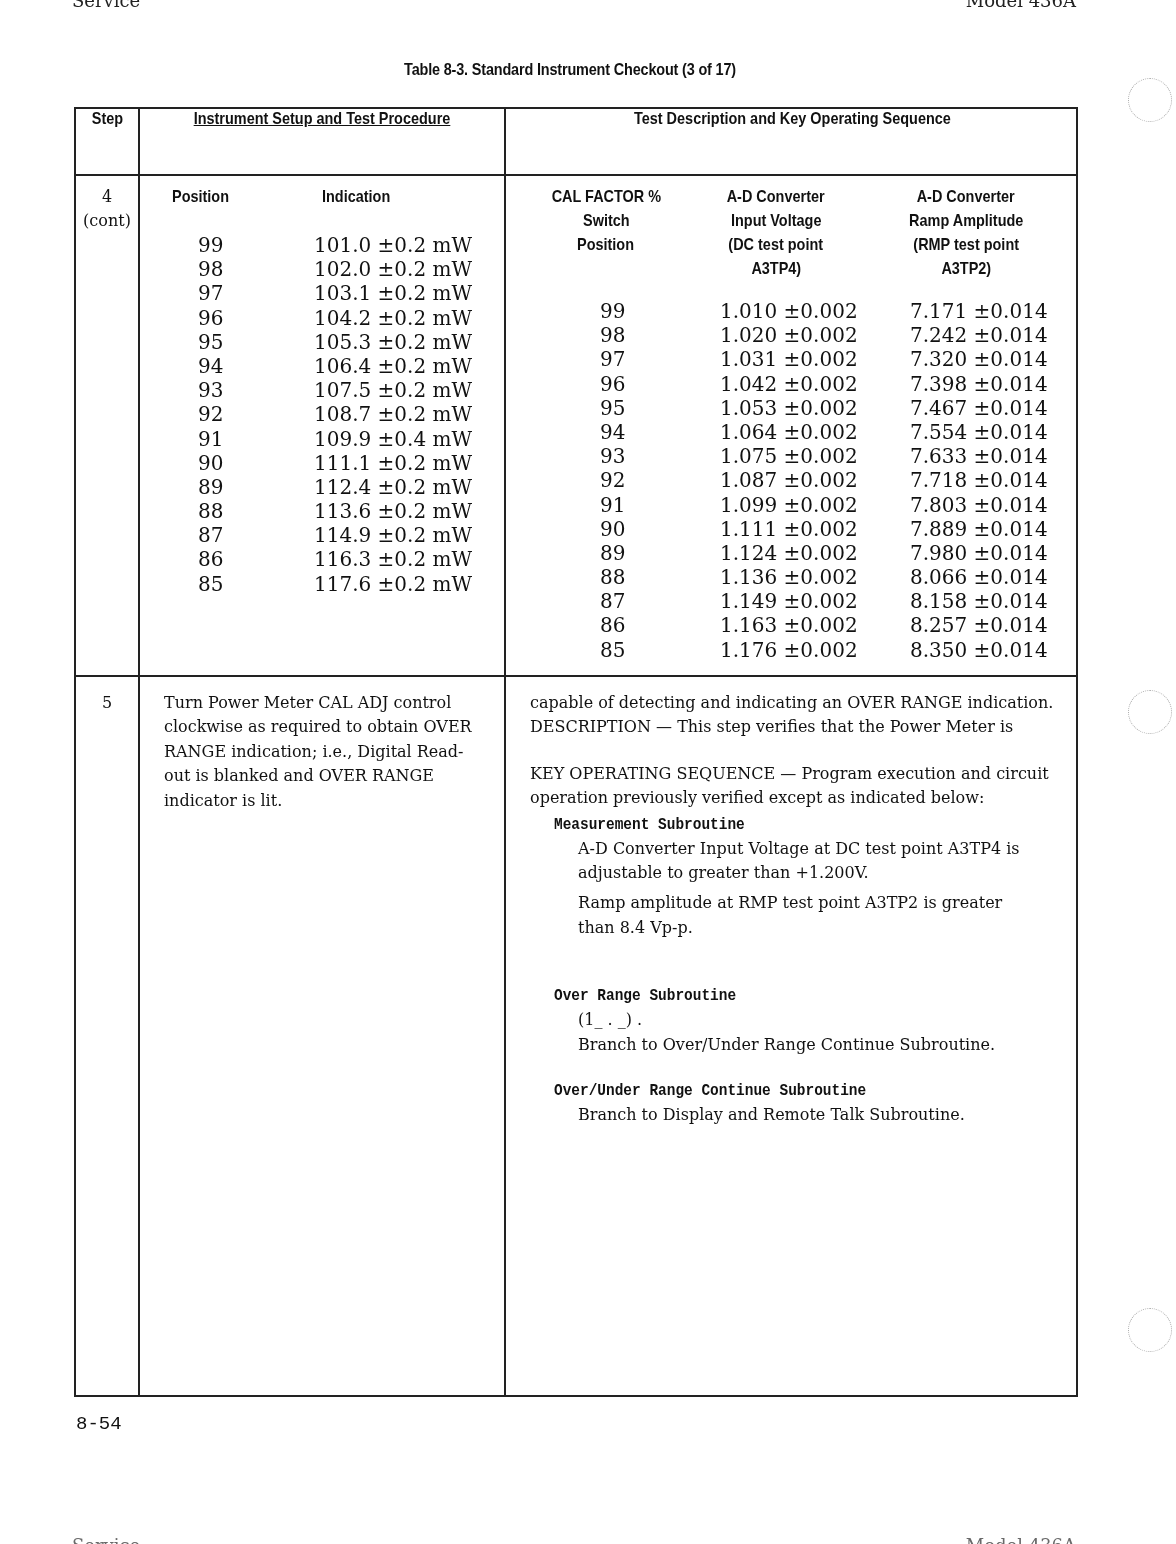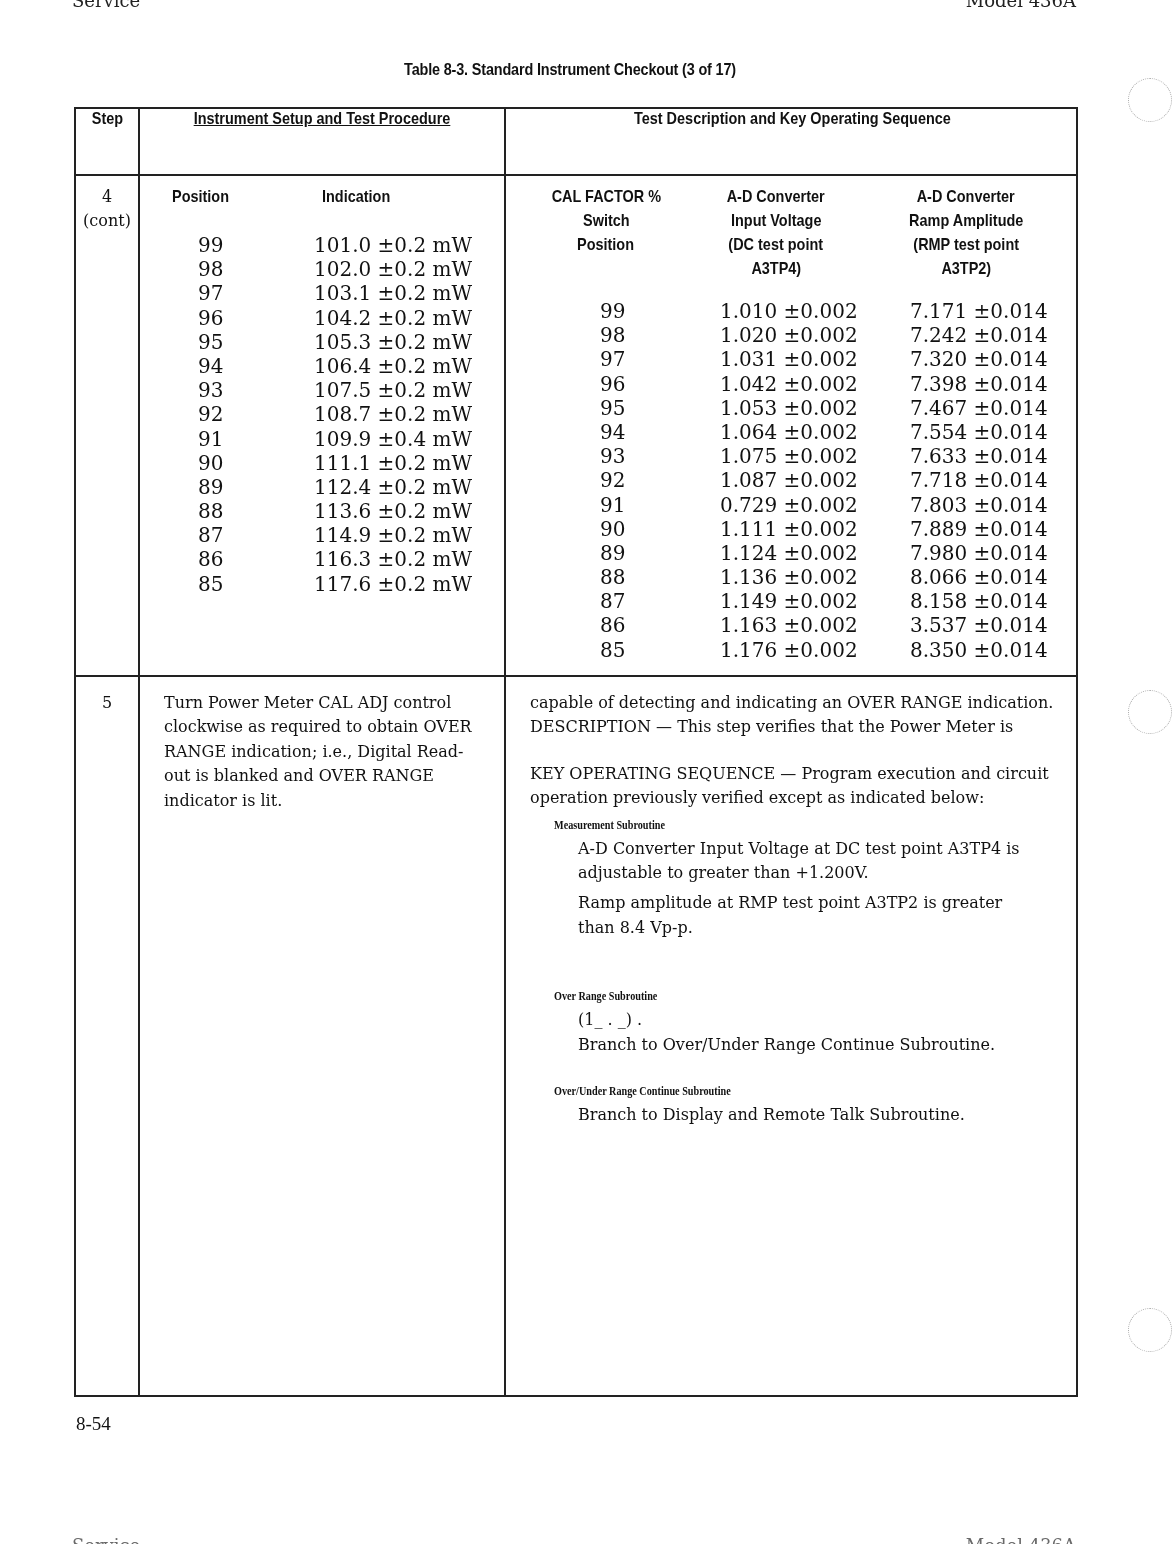--- a/index.html
+++ b/index.html
@@ -49,31 +49,31 @@
   .sub-hdr span { display: inline-block; transform: scaleX(0.85); }
   .sub-hdr.center { text-align: center; }
   .sub-hdr.center span { transform-origin: center top; }
   .sub-hdr span { transform-origin: left top; }
 
   .rows { position: absolute; font-size: 20px; line-height: 24.2px; white-space: nowrap; }
   .rows div { height: 24.2px; }
 
   .para { position: absolute; font-size: 16px; line-height: 24.4px; }
   .sec-title {
-    font-family: Liberation Serif, serif; font-weight: bold; font-size: 12px;
+    font-family: Liberation Mono, monospace; font-weight: bold; font-size: 17px;
     line-height: 24px; white-space: nowrap;
   }
   .sec-title span { display: inline-block; transform: scaleX(0.85); transform-origin: left top; }
   .sec-body { padding-left: 24px; font-size: 16px; line-height: 24.4px; }
 
   .punch {
     position: absolute; right: 4px; width: 44px; height: 44px; border-radius: 50%;
     border: 1px dotted #aaa; box-sizing: border-box;
   }
-  .page-num { position: absolute; left: 76px; top: 1413px; font-size: 19px; font-family: Liberation Serif, serif; text-align: center; }
+  .page-num { position: absolute; left: 76px; top: 1413px; font-size: 19px; font-family: Liberation Mono, monospace; text-align: center; }
 </style>
 </head>
 <body>
 
 <div>
   <div class="running-head left">Service</div>
   <div class="running-head right">Model 436A</div>
 
   <div class="table-title">Table 8-3. Standard Instrument Checkout (3 of 17)</div>
 
@@ -176,21 +176,21 @@
       </div>
       <div class="rows" style="left:644px; top:190px">
         <div>1.010 ±0.002</div>
           <div>1.020 ±0.002</div>
         <div>1.031 ±0.002</div>
           <div>1.042 ±0.002</div>
         <div>1.053 ±0.002</div>
           <div>1.064 ±0.002</div>
         <div>1.075 ±0.002</div>
           <div>1.087 ±0.002</div>
-        <div>0.729 ±0.002</div>
+        <div>1.099 ±0.002</div>
           <div>1.111 ±0.002</div>
         <div>1.124 ±0.002</div>
           <div>1.136 ±0.002</div>
         <div>1.149 ±0.002</div>
           <div>1.163 ±0.002</div>
         <div>1.176 ±0.002</div>
       </div>
       <div class="rows" style="left:834px; top:190px">
         <div>7.171 ±0.014</div>
           <div>7.242 ±0.014</div>
@@ -198,21 +198,21 @@
           <div>7.398 ±0.014</div>
         <div>7.467 ±0.014</div>
           <div>7.554 ±0.014</div>
         <div>7.633 ±0.014</div>
           <div>7.718 ±0.014</div>
         <div>7.803 ±0.014</div>
           <div>7.889 ±0.014</div>
         <div>7.980 ±0.014</div>
           <div>8.066 ±0.014</div>
         <div>8.158 ±0.014</div>
-          <div>3.537 ±0.014</div>
+          <div>8.257 ±0.014</div>
         <div>8.350 ±0.014</div>
       </div>
     </div>
 
     <div>
       <div class="step-num" style="top:582px">5</div>
 
       <div class="para" style="left:88px; top:582px; width:330px">
         <div>Turn Power Meter CAL ADJ control</div>
         <div>clockwise as required to obtain OVER</div>

